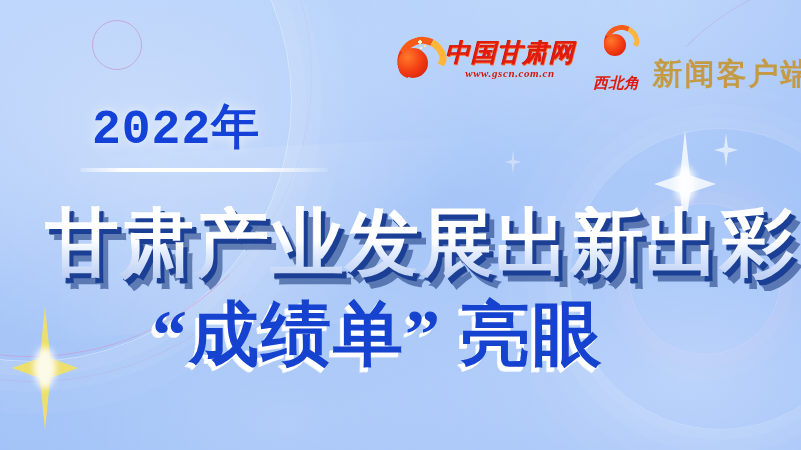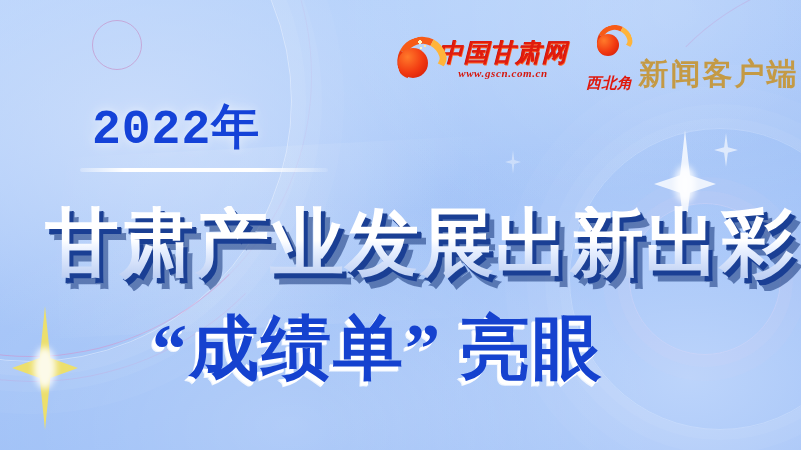--- a/index.html
+++ b/index.html
@@ -95,21 +95,21 @@
   .spark-yellow{left:12px;bottom:20px;width:66px;height:124px;color:#ecdf6d;}
   .spark-white-lg{right:85px;top:130px;width:62px;height:108px;color:rgba(255,255,255,0.78);}
   .spark-white-sm{right:63px;top:133px;width:24px;height:34px;color:rgba(255,255,255,0.62);}
   .spark-white-xs{left:505px;top:150px;width:16px;height:24px;color:rgba(255,255,255,0.38);}
 
   
   .logo-bar{
     position:absolute;left:396px;top:27px;height:60px;
     display:flex;align-items:center;gap:18px;
   }
-  .logo-group{display:flex;align-items:flex-end;gap:6px;}
+  .logo-group{display:flex;align-items:flex-end;gap:13px;}
 
   .emblem{
     position:relative;width:36px;height:44px;flex:none;
   }
   .emblem .ball{
     position:absolute;left:2px;bottom:1px;width:30px;height:30px;border-radius:50%;
     background:radial-gradient(circle at 32% 30%, #ff7a2a 0%, #f23b12 52%, #cf1505 100%);
   }
   .emblem .swoosh{
     position:absolute;left:0;top:2px;width:36px;height:28px;
@@ -177,21 +177,21 @@
     font-weight:700;font-size:74px;line-height:1;letter-spacing:1px;
     white-space:nowrap;
     background:linear-gradient(180deg,#ffffff 0%,#ffffff 46%,#e8f0ff 60%,#b9ccf2 100%);
     -webkit-background-clip:text;background-clip:text;
     color:transparent;-webkit-text-fill-color:transparent;
     filter:drop-shadow(4px 5px 0 #1a3f94) drop-shadow(5px 6px 0 rgba(20,52,122,0.55));
   }
 
   
   .subtitle{
-    position:absolute;left:152px;top:314px;
+    position:absolute;left:152px;top:300px;
     font-family:"Liberation Serif", serif;
     font-weight:700;font-size:70px;line-height:1;letter-spacing:2px;
     white-space:nowrap;color:#1542cf;
     text-shadow:-3px 4px 0 #ffffff, -4px 5px 0 rgba(255,255,255,0.8);
   }
   .subtitle .gap{display:inline-block;width:18px;}
 </style>
 </head>
 <body>
 

